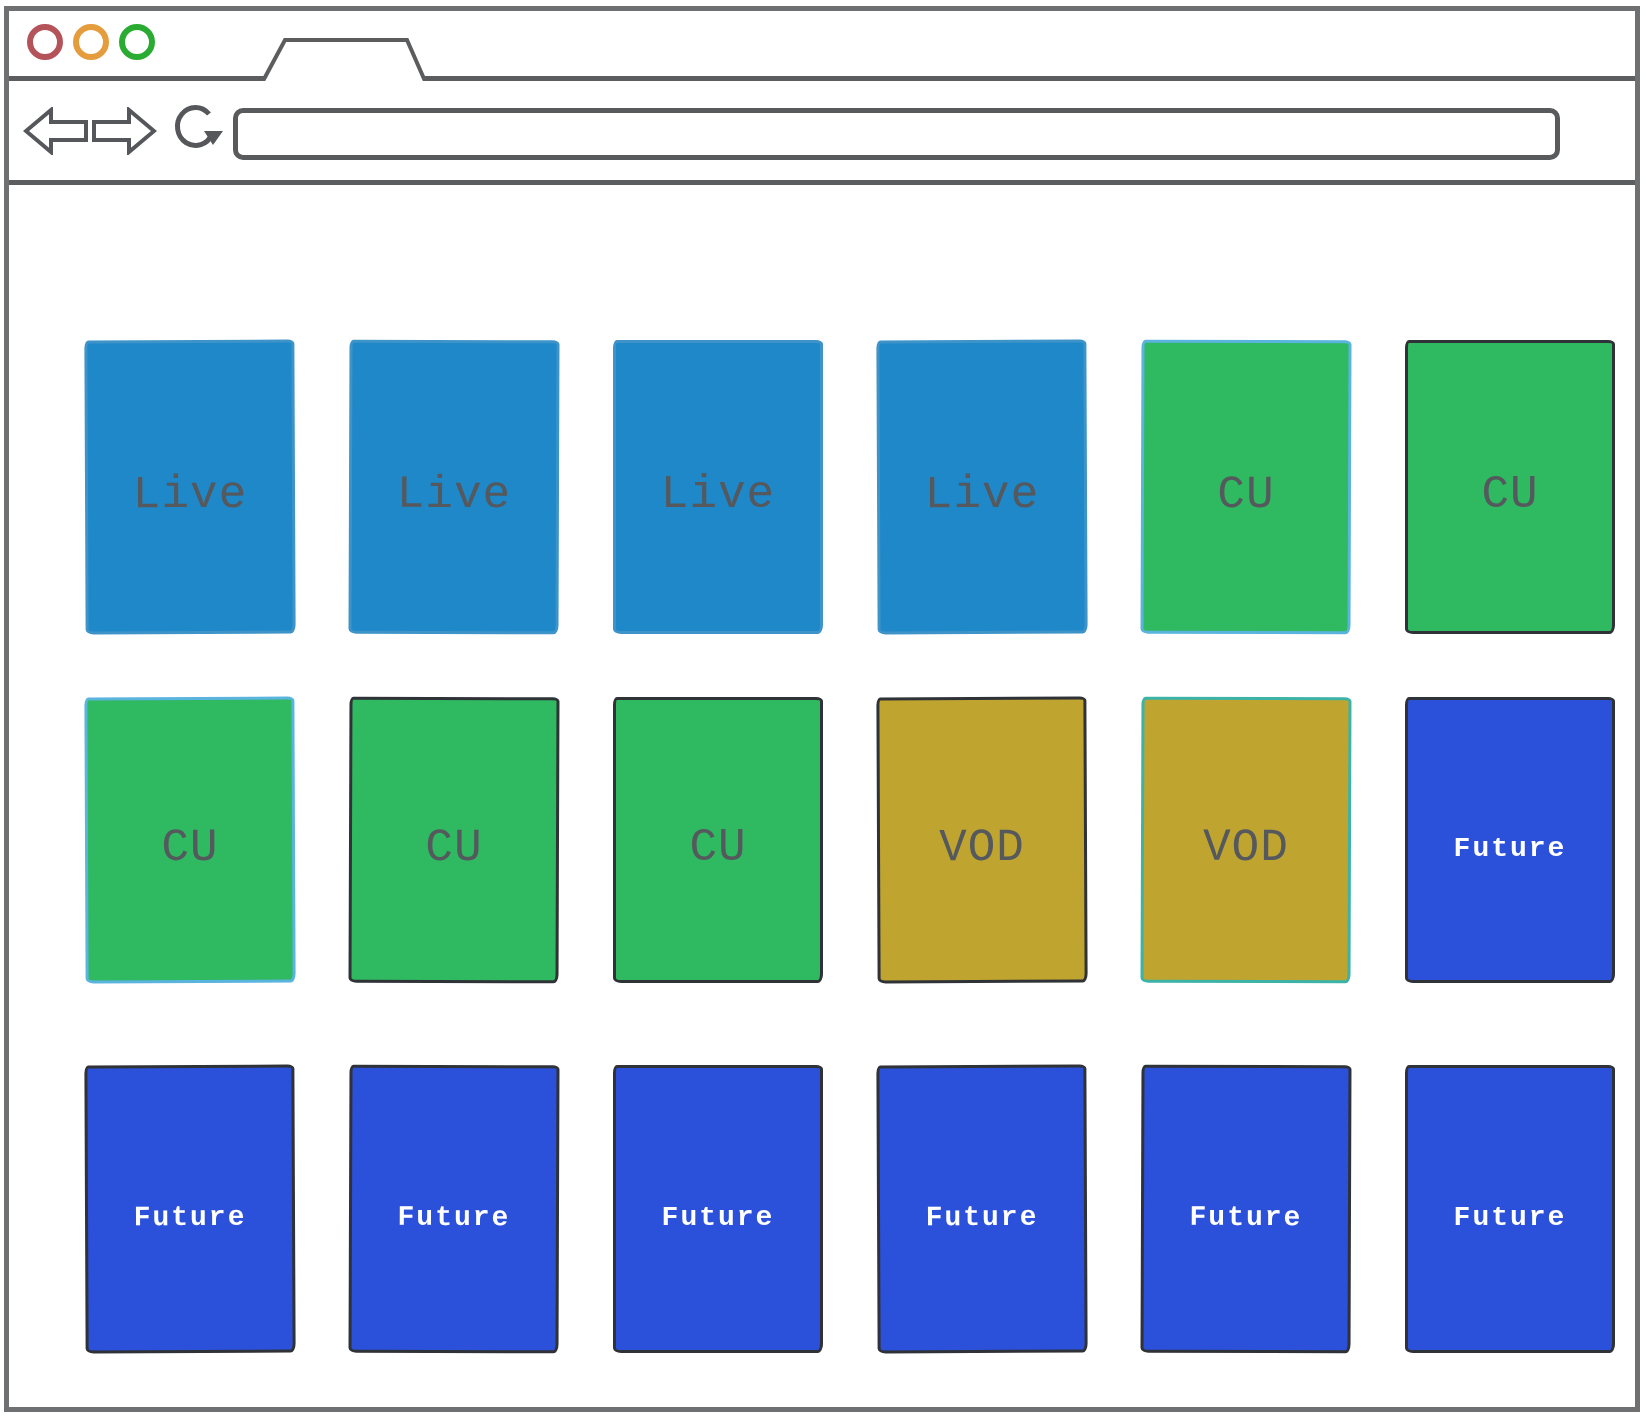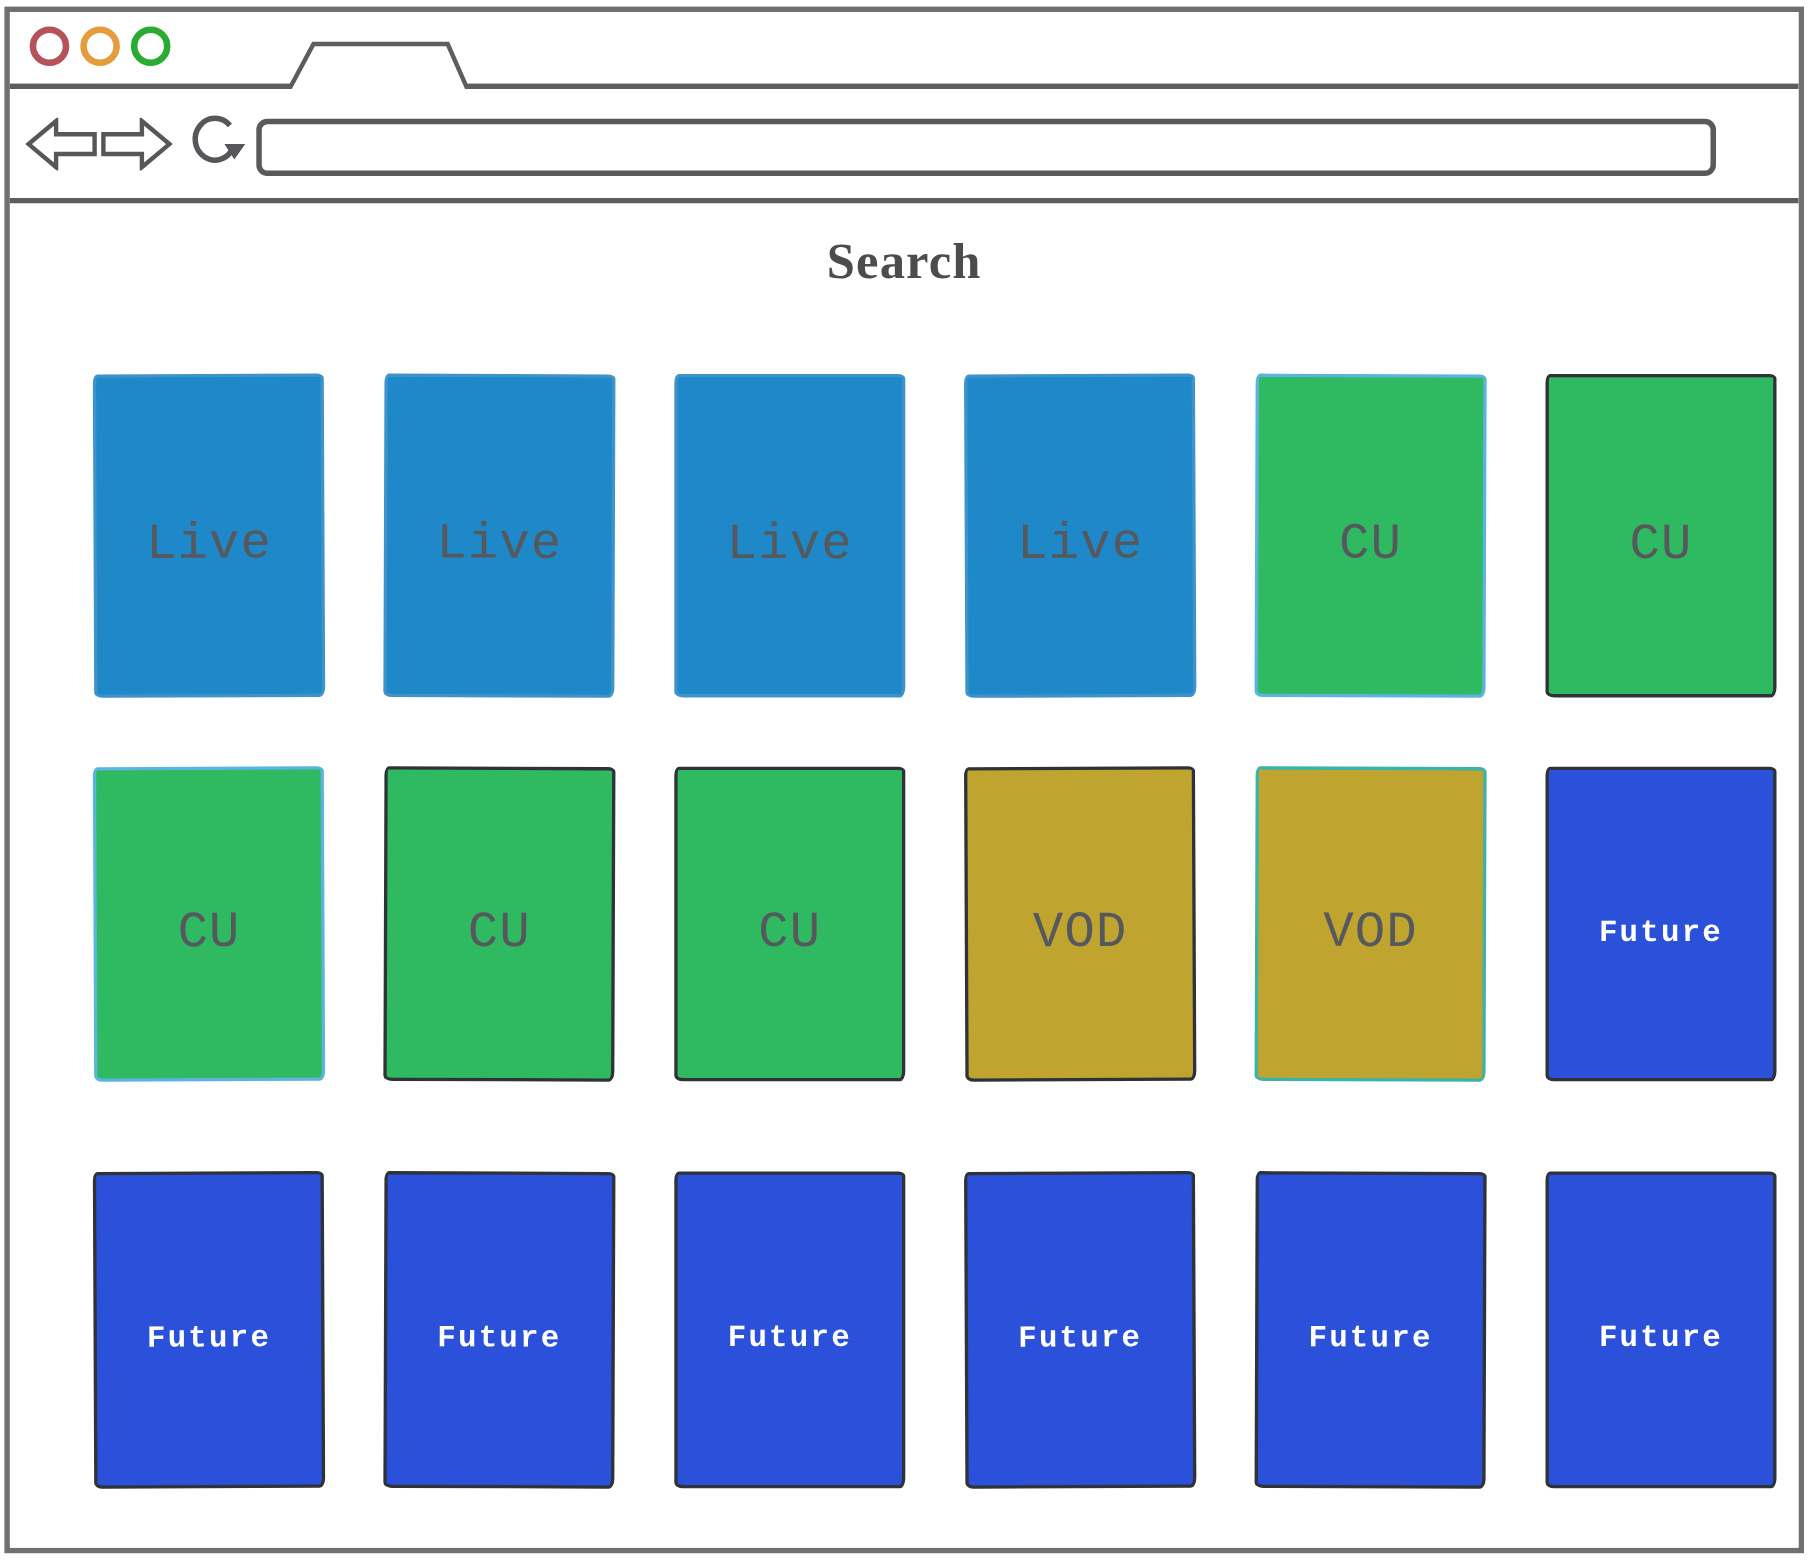--- a/index.html
+++ b/index.html
@@ -96,21 +96,20 @@
     <div class="nav-icon nav-reload">
       <svg width="54" height="58" viewBox="0 0 54 58">
         <path d="M38 13 A 18 19 0 1 0 41 33" fill="none" stroke="#56575a" stroke-width="5"></path>
         <polygon points="33,30 52,30 42,44" fill="#56575a"></polygon>
       </svg>
     </div>
     <input class="urlbar" type="text" placeholder="" style="">
   </div>
 
   <div class="content">
-    <div class="page-title">Search</div>
     <div class="card-row row-0" id="row-0">
         <div class="card type-live" style="background: rgb(31, 136, 200); border-color: rgb(62, 148, 201);">
           <span class="card-label" style="color: rgb(85, 88, 92);">Live</span>
         </div>
         <div class="card type-live" style="background: rgb(31, 136, 200); border-color: rgb(62, 148, 201);">
           <span class="card-label" style="color: rgb(85, 88, 92);">Live</span>
         </div>
         <div class="card type-live" style="background: rgb(31, 136, 200); border-color: rgb(62, 148, 201);">
           <span class="card-label" style="color: rgb(85, 88, 92);">Live</span>
         </div>

